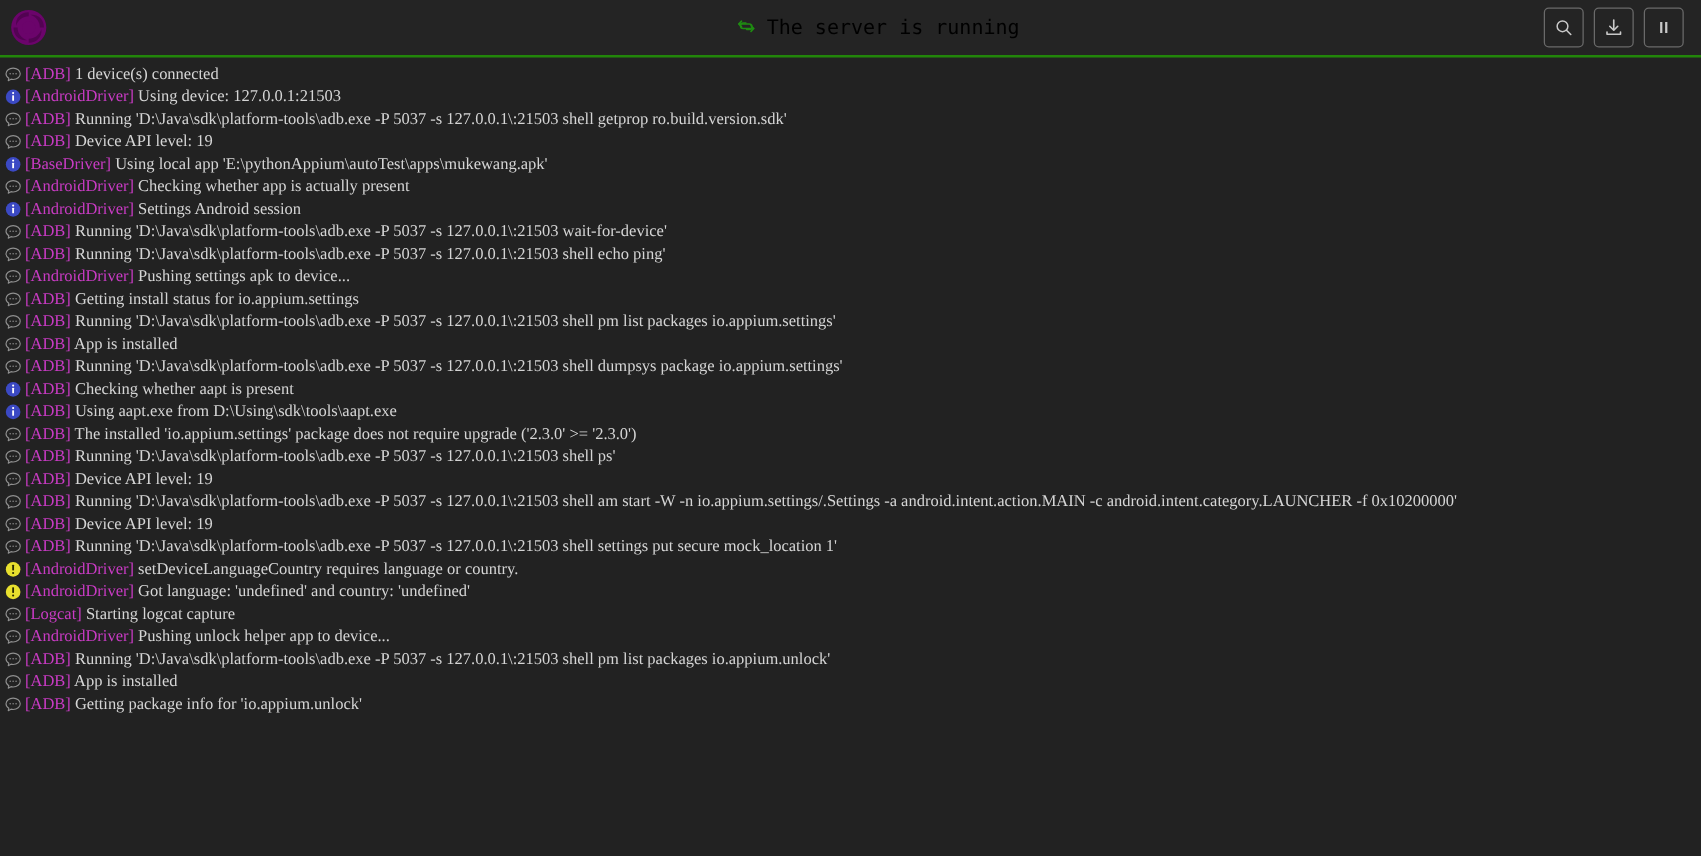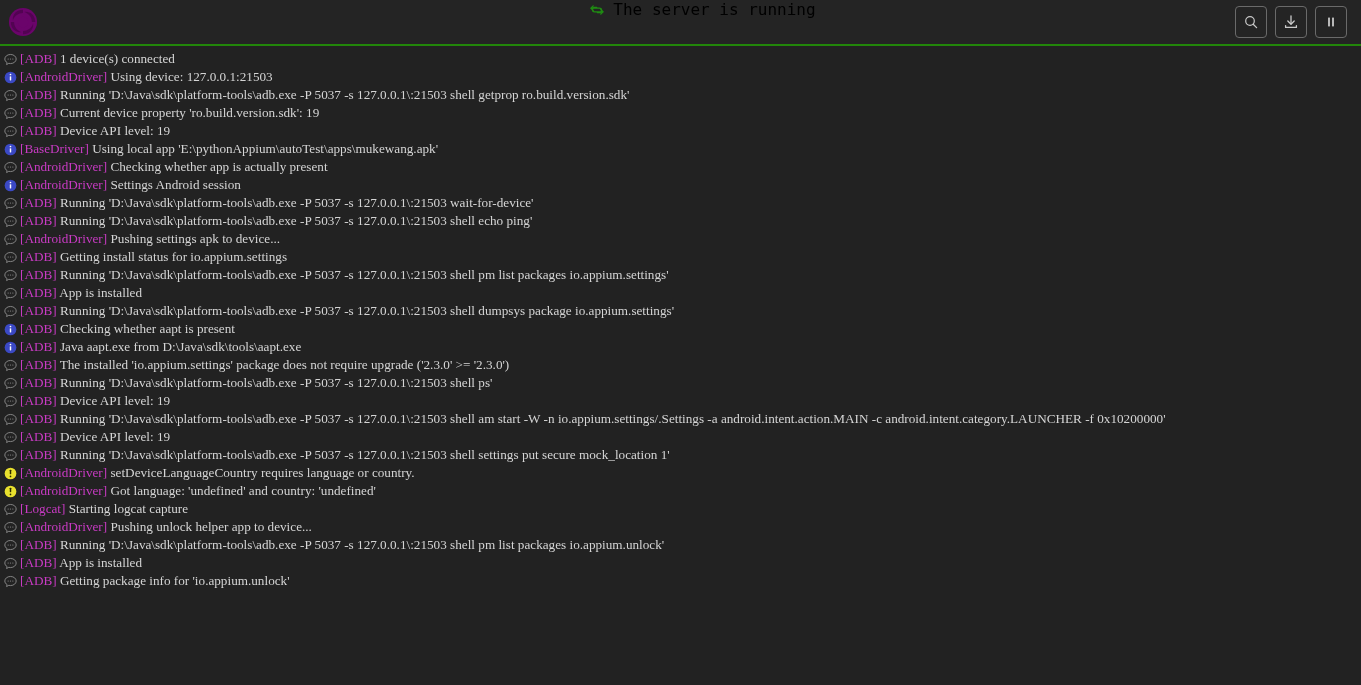--- a/index.html
+++ b/index.html
@@ -34,21 +34,21 @@
   .appium-logo {
     width: 30px;
     height: 30px;
     display: block;
   }
   #status-area {
     position: absolute;
     left: 0; right: 0;
     top: 0; bottom: 2px;
     display: flex;
-    align-items: flex-start;
+    align-items: center;
     justify-content: center;
     pointer-events: none;
     padding-left: 44px;
   }
   #status-inner {
     display: flex;
     align-items: center;
     gap: 8px;
   }
   #status-icon {
@@ -195,26 +195,20 @@
           <path d="M8 1.8 C4.1 1.8 1 4.3 1 7.4 C1 9.2 2.1 10.8 3.8 11.8 L3.2 14.2 L5.9 12.7 C6.6 12.9 7.3 13 8 13 C11.9 13 15 10.5 15 7.4 C15 4.3 11.9 1.8 8 1.8 Z" fill="none" stroke="#8f8f8f" stroke-width="1.1" stroke-linejoin="round"></path>
           <circle cx="5.1" cy="7.4" r=".75" fill="#8f8f8f"></circle>
           <circle cx="8" cy="7.4" r=".75" fill="#8f8f8f"></circle>
           <circle cx="10.9" cy="7.4" r=".75" fill="#8f8f8f"></circle>
         </svg></span><span class="line-text"><span class="tag">[ADB]</span><span class="msg"> Running 'D:\Java\sdk\platform-tools\adb.exe -P 5037 -s 127.0.0.1\:21503 shell getprop ro.build.version.sdk'</span></span></div>
     <div class="log-line"><span class="lvl-icon"><svg width="13" height="13" viewBox="0 0 16 16">
           <path d="M8 1.8 C4.1 1.8 1 4.3 1 7.4 C1 9.2 2.1 10.8 3.8 11.8 L3.2 14.2 L5.9 12.7 C6.6 12.9 7.3 13 8 13 C11.9 13 15 10.5 15 7.4 C15 4.3 11.9 1.8 8 1.8 Z" fill="none" stroke="#8f8f8f" stroke-width="1.1" stroke-linejoin="round"></path>
           <circle cx="5.1" cy="7.4" r=".75" fill="#8f8f8f"></circle>
           <circle cx="8" cy="7.4" r=".75" fill="#8f8f8f"></circle>
           <circle cx="10.9" cy="7.4" r=".75" fill="#8f8f8f"></circle>
-        </svg></span><span class="line-text"><span class="tag">[ADB]</span><span class="msg"> Current device property 'ro.build.version.sdk': 19</span></span></div>
-    <div class="log-line"><span class="lvl-icon"><svg width="13" height="13" viewBox="0 0 16 16">
-          <path d="M8 1.8 C4.1 1.8 1 4.3 1 7.4 C1 9.2 2.1 10.8 3.8 11.8 L3.2 14.2 L5.9 12.7 C6.6 12.9 7.3 13 8 13 C11.9 13 15 10.5 15 7.4 C15 4.3 11.9 1.8 8 1.8 Z" fill="none" stroke="#8f8f8f" stroke-width="1.1" stroke-linejoin="round"></path>
-          <circle cx="5.1" cy="7.4" r=".75" fill="#8f8f8f"></circle>
-          <circle cx="8" cy="7.4" r=".75" fill="#8f8f8f"></circle>
-          <circle cx="10.9" cy="7.4" r=".75" fill="#8f8f8f"></circle>
         </svg></span><span class="line-text"><span class="tag">[ADB]</span><span class="msg"> Device API level: 19</span></span></div>
     <div class="log-line"><span class="lvl-icon"><svg width="13" height="13" viewBox="0 0 16 16">
           <circle cx="8" cy="8" r="7.2" fill="#3b49c4"></circle>
           <circle cx="8" cy="4.3" r="1.05" fill="#ffffff"></circle>
           <rect x="7.1" y="6.4" width="1.8" height="5.4" rx=".6" fill="#ffffff"></rect>
         </svg></span><span class="line-text"><span class="tag">[BaseDriver]</span><span class="msg"> Using local app 'E:\pythonAppium\autoTest\apps\mukewang.apk'</span></span></div>
     <div class="log-line"><span class="lvl-icon"><svg width="13" height="13" viewBox="0 0 16 16">
           <path d="M8 1.8 C4.1 1.8 1 4.3 1 7.4 C1 9.2 2.1 10.8 3.8 11.8 L3.2 14.2 L5.9 12.7 C6.6 12.9 7.3 13 8 13 C11.9 13 15 10.5 15 7.4 C15 4.3 11.9 1.8 8 1.8 Z" fill="none" stroke="#8f8f8f" stroke-width="1.1" stroke-linejoin="round"></path>
           <circle cx="5.1" cy="7.4" r=".75" fill="#8f8f8f"></circle>
           <circle cx="8" cy="7.4" r=".75" fill="#8f8f8f"></circle>
@@ -269,21 +263,21 @@
         </svg></span><span class="line-text"><span class="tag">[ADB]</span><span class="msg"> Running 'D:\Java\sdk\platform-tools\adb.exe -P 5037 -s 127.0.0.1\:21503 shell dumpsys package io.appium.settings'</span></span></div>
     <div class="log-line"><span class="lvl-icon"><svg width="13" height="13" viewBox="0 0 16 16">
           <circle cx="8" cy="8" r="7.2" fill="#3b49c4"></circle>
           <circle cx="8" cy="4.3" r="1.05" fill="#ffffff"></circle>
           <rect x="7.1" y="6.4" width="1.8" height="5.4" rx=".6" fill="#ffffff"></rect>
         </svg></span><span class="line-text"><span class="tag">[ADB]</span><span class="msg"> Checking whether aapt is present</span></span></div>
     <div class="log-line"><span class="lvl-icon"><svg width="13" height="13" viewBox="0 0 16 16">
           <circle cx="8" cy="8" r="7.2" fill="#3b49c4"></circle>
           <circle cx="8" cy="4.3" r="1.05" fill="#ffffff"></circle>
           <rect x="7.1" y="6.4" width="1.8" height="5.4" rx=".6" fill="#ffffff"></rect>
-        </svg></span><span class="line-text"><span class="tag">[ADB]</span><span class="msg"> Java aapt.exe from D:\Java\sdk\tools\aapt.exe</span></span></div>
+        </svg></span><span class="line-text"><span class="tag">[ADB]</span><span class="msg"> Using aapt.exe from D:\Using\sdk\tools\aapt.exe</span></span></div>
     <div class="log-line"><span class="lvl-icon"><svg width="13" height="13" viewBox="0 0 16 16">
           <path d="M8 1.8 C4.1 1.8 1 4.3 1 7.4 C1 9.2 2.1 10.8 3.8 11.8 L3.2 14.2 L5.9 12.7 C6.6 12.9 7.3 13 8 13 C11.9 13 15 10.5 15 7.4 C15 4.3 11.9 1.8 8 1.8 Z" fill="none" stroke="#8f8f8f" stroke-width="1.1" stroke-linejoin="round"></path>
           <circle cx="5.1" cy="7.4" r=".75" fill="#8f8f8f"></circle>
           <circle cx="8" cy="7.4" r=".75" fill="#8f8f8f"></circle>
           <circle cx="10.9" cy="7.4" r=".75" fill="#8f8f8f"></circle>
         </svg></span><span class="line-text"><span class="tag">[ADB]</span><span class="msg"> The installed 'io.appium.settings' package does not require upgrade ('2.3.0' &gt;= '2.3.0')</span></span></div>
     <div class="log-line"><span class="lvl-icon"><svg width="13" height="13" viewBox="0 0 16 16">
           <path d="M8 1.8 C4.1 1.8 1 4.3 1 7.4 C1 9.2 2.1 10.8 3.8 11.8 L3.2 14.2 L5.9 12.7 C6.6 12.9 7.3 13 8 13 C11.9 13 15 10.5 15 7.4 C15 4.3 11.9 1.8 8 1.8 Z" fill="none" stroke="#8f8f8f" stroke-width="1.1" stroke-linejoin="round"></path>
           <circle cx="5.1" cy="7.4" r=".75" fill="#8f8f8f"></circle>
           <circle cx="8" cy="7.4" r=".75" fill="#8f8f8f"></circle>

